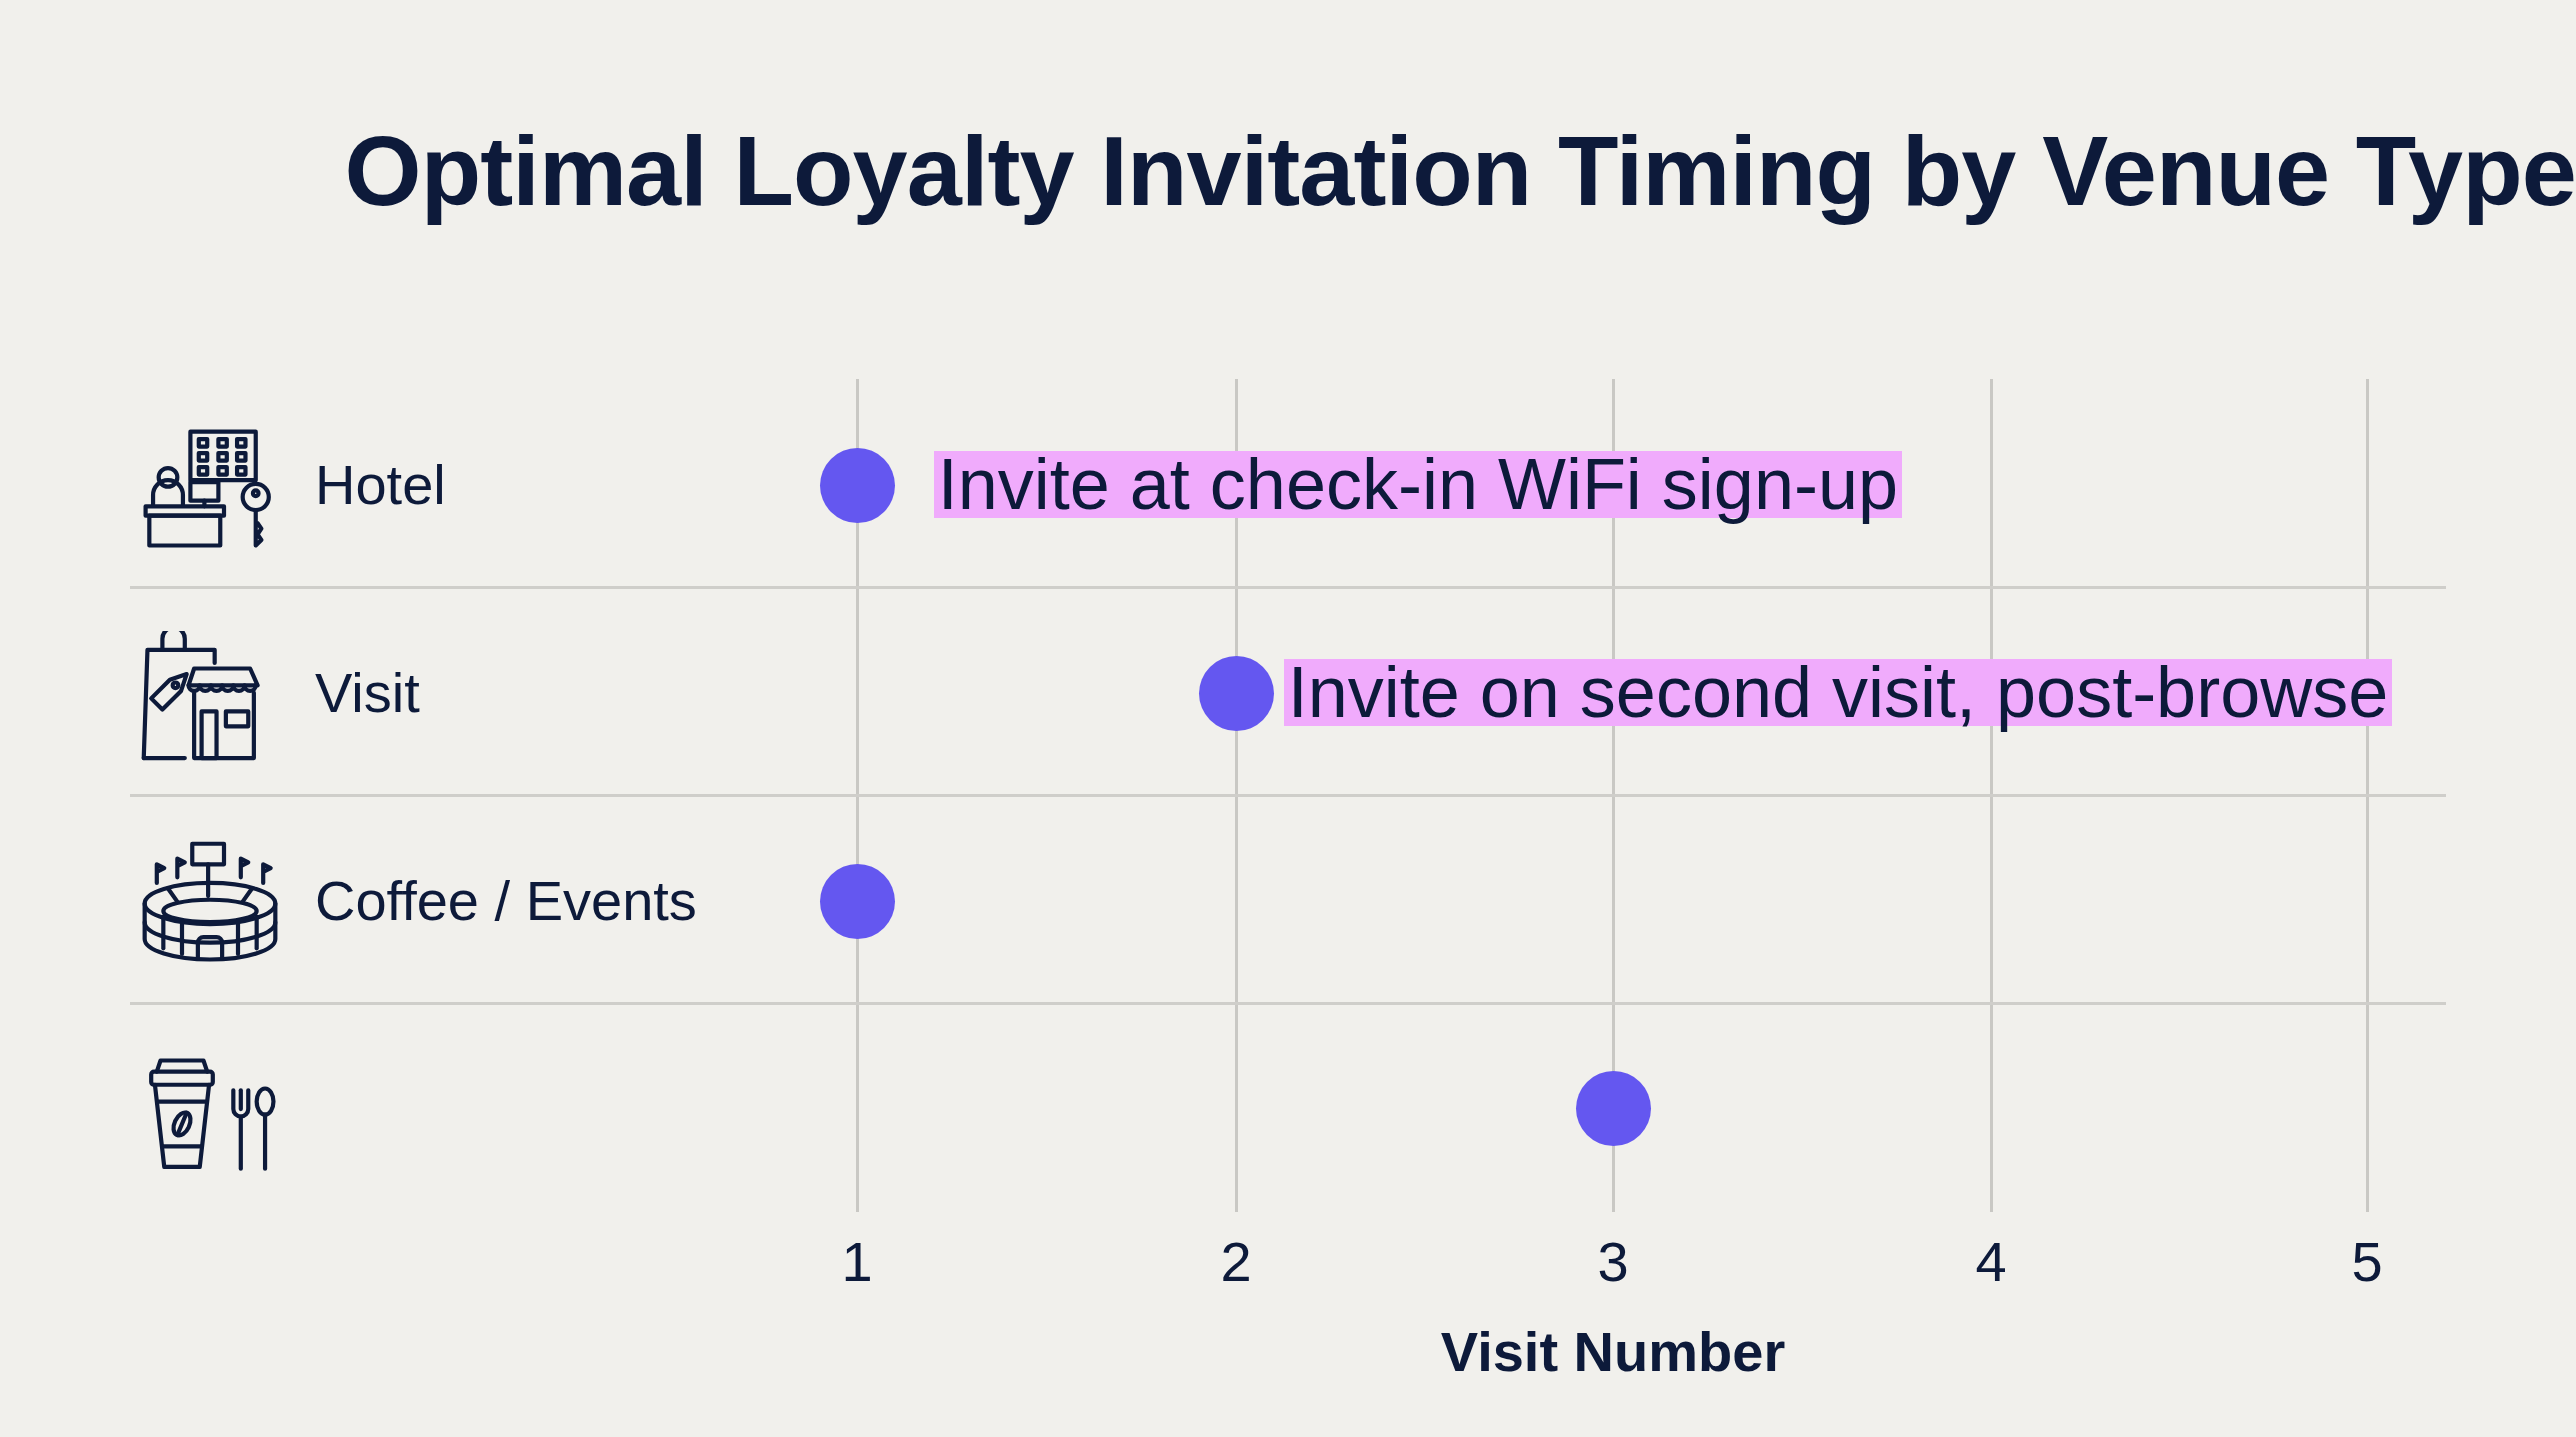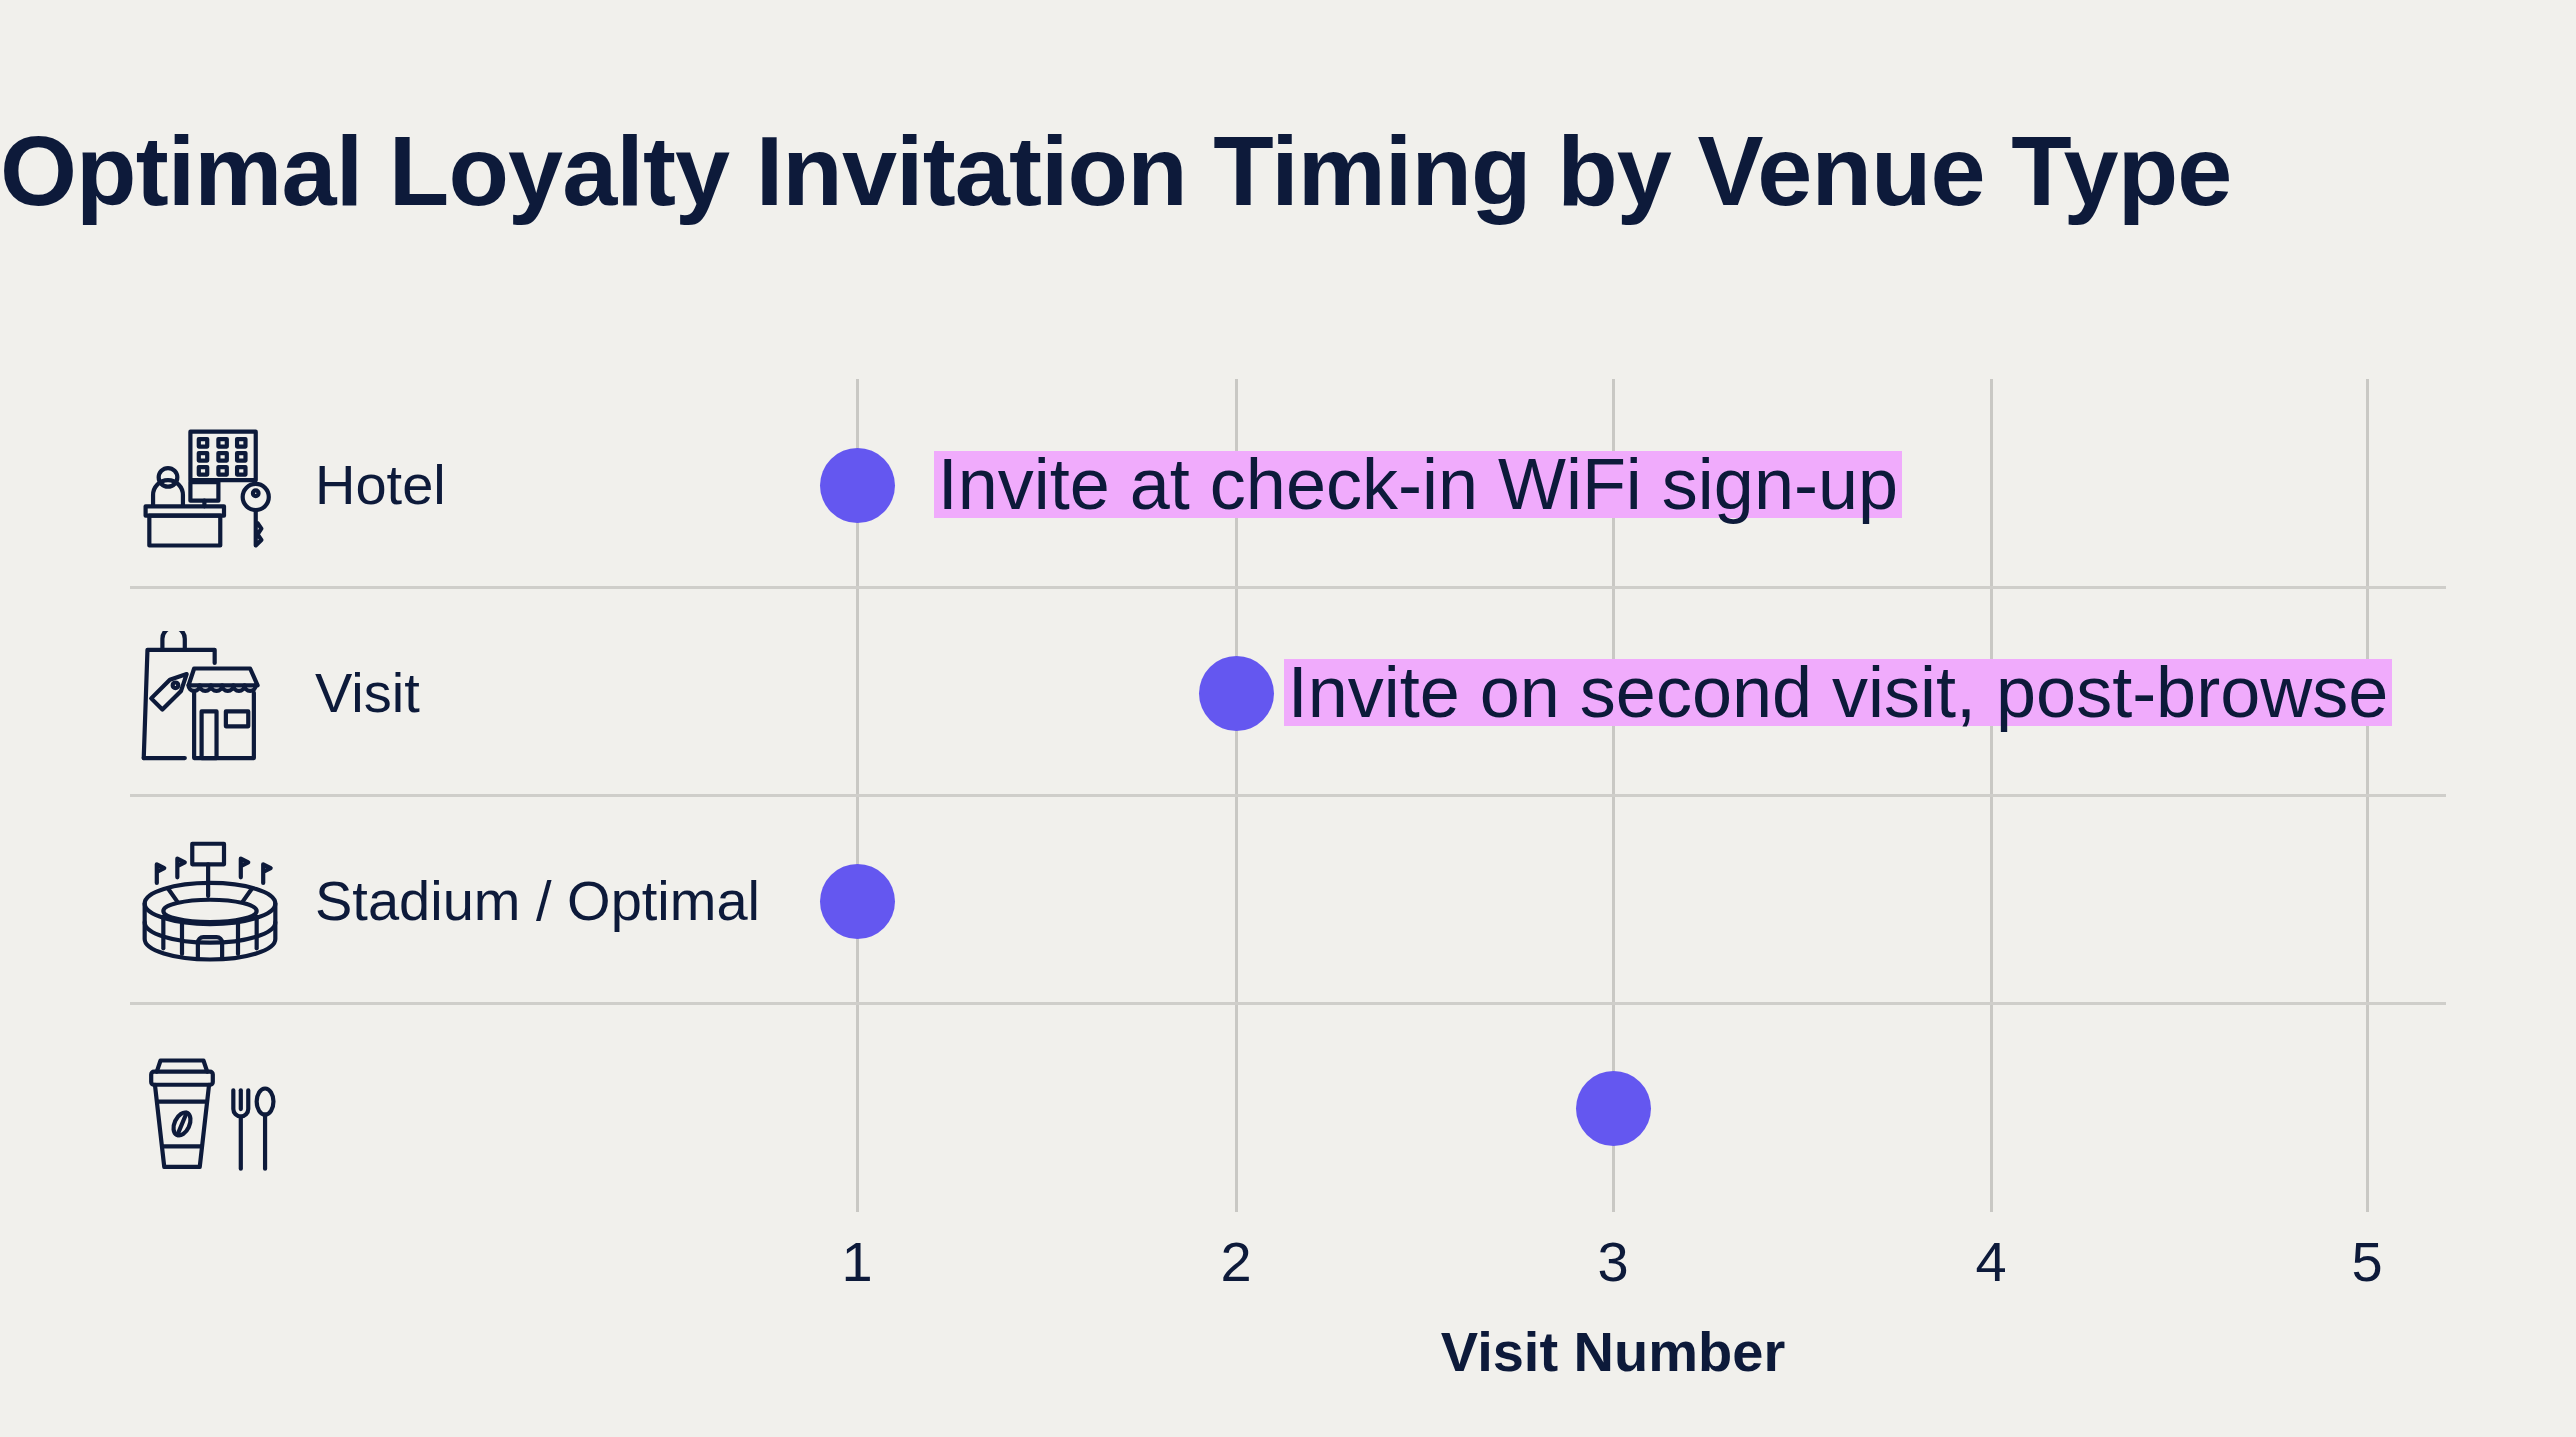--- a/index.html
+++ b/index.html
@@ -1,18 +1,18 @@
 <!DOCTYPE html>
 <html style="font-size:15px"><head>
 <meta charset="utf-8">
 <style>
   html, body { margin:0; padding:0; }
   body { width:2576px; height:1438px; background:#F1F0EC; position:relative; overflow:hidden;
          font-family:"Liberation Sans", "DejaVu Sans", sans-serif; color:#0D1A3A; }
-  .title { position:absolute; left:0; width:2576px; top:110px; text-align:left;
+  .title { position:absolute; left:0; width:2576px; top:110px; text-align:right;
            font-size:99px; font-weight:700; letter-spacing:-0.9px; line-height:122px; color:#0D1A3A; }
   .vline { position:absolute; top:379px; height:833px; width:2.8px; background:#C9C8C4; margin-left:-0.9px; }
   .hline { position:absolute; left:130px; width:2316px; height:2.8px; background:#CFCECA; }
   .row { position:absolute; left:0; width:2576px; height:208px; }
   .icon { position:absolute; left:140px; width:140px; height:131px; }
   .venue { position:absolute; left:315px; font-size:56px; font-weight:400; line-height:66px; white-space:nowrap; }
   .dot { position:absolute; width:75px; height:75px; border-radius:50%; background:#6457F0; margin-left:-37px; margin-top:-37px; }
   .note { position:absolute; font-size:72px; line-height:67px; white-space:nowrap; background:#f0abfc; padding:0 3.7px; }
   .tick { position:absolute; top:1228px; font-size:56px; line-height:67px; width:94px; margin-left:-47px; text-align:center; }
   .xlabel { position:absolute; top:1318px; left:1426px; width:374px; text-align:center; font-size:56px; font-weight:700; line-height:67px; }
@@ -97,21 +97,21 @@
       <path d="M5 90 a70 22 0 0 0 140 0"></path>
       <path d="M30 54 L40 68"></path>
         <path d="M120 54 L110 68"></path>
       <path d="M25 84 V118"></path>
         <path d="M125 84 V118"></path>
         <path d="M45 88 V124"></path>
         <path d="M105 88 V124"></path>
       <path d="M62 128 V112 a6 6 0 0 1 6 -6 H82 a6 6 0 0 1 6 6 V128"></path>
     </svg>
   </div>
-  <div class="venue" style="top:71px">Stadium / Optimal</div>
+  <div class="venue" style="top:71px">Coffee / Events</div>
   <div class="dot" style="left:857px; top:104px"></div>
 </div>
 
 <div class="row" style="top:1004px">
   <div class="icon" style="top:47px">
     <svg width="140" height="131" viewBox="0 0 150 140">
       <path d="M18 22 L22 10 H68 L72 22"></path>
       <rect x="12" y="22" width="66" height="14" rx="3"></rect>
       <path d="M16 36 L26 124 H64 L74 36"></path>
       <path d="M20 54 H70"></path>

